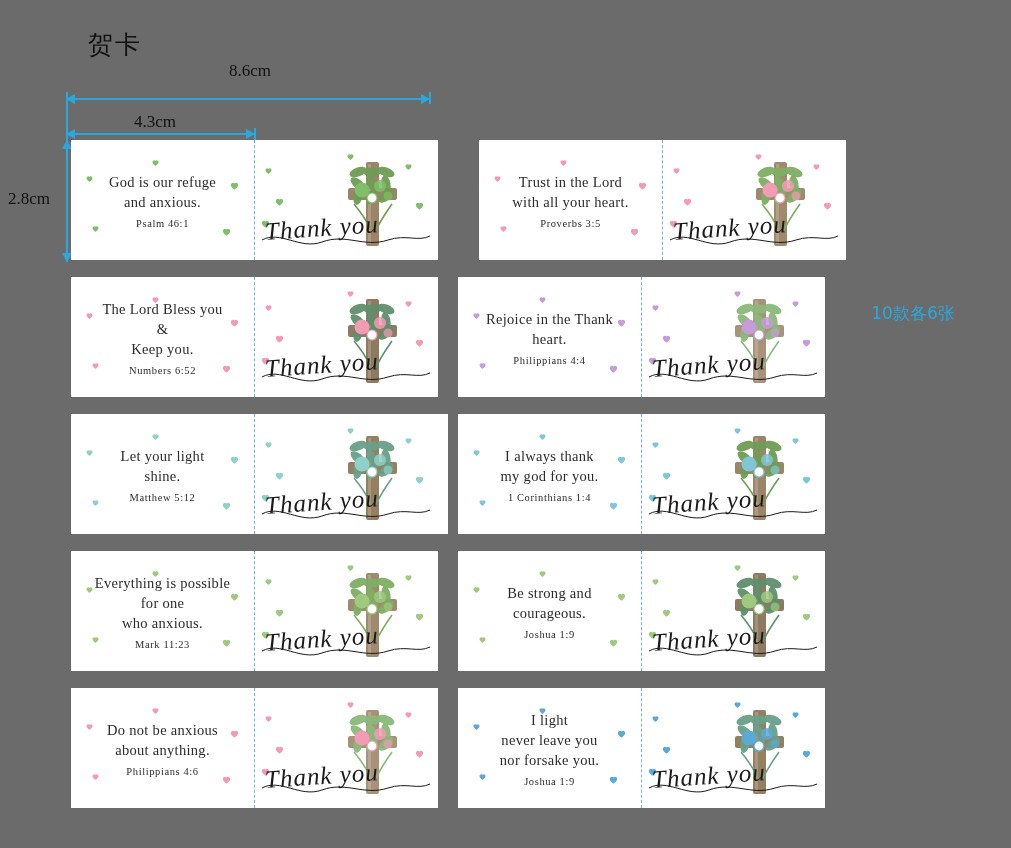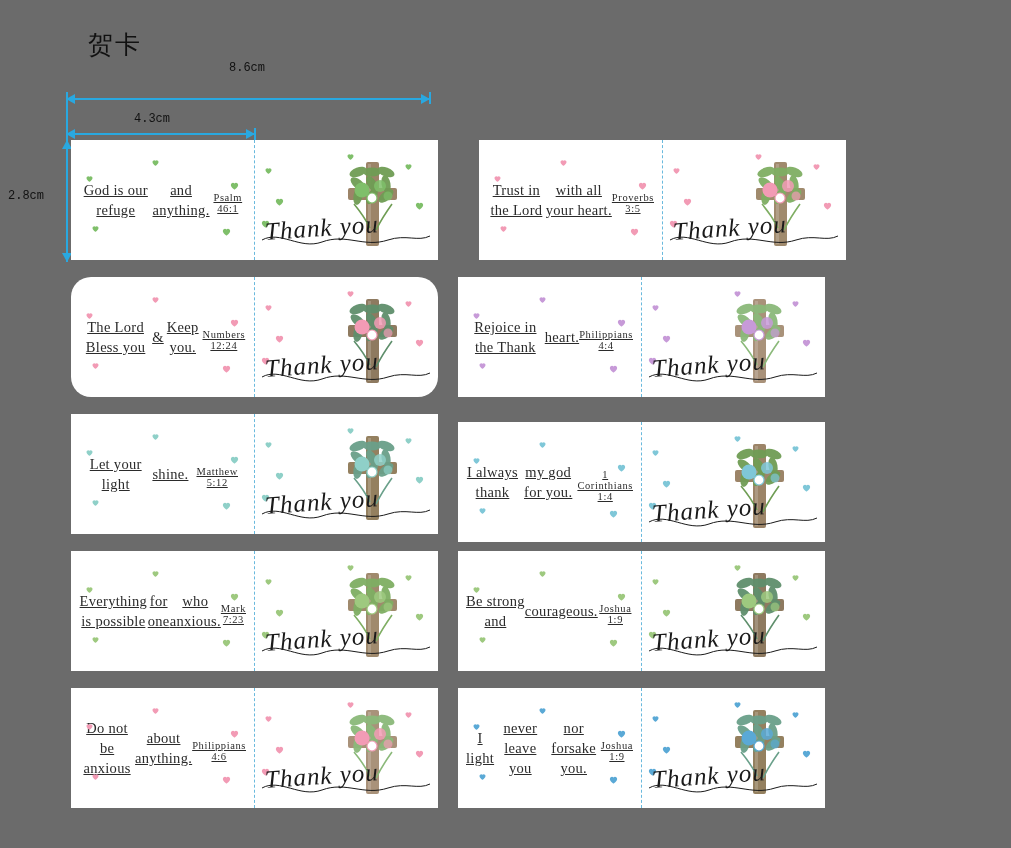--- a/index.html
+++ b/index.html
@@ -15,22 +15,22 @@
   
   .title{
     position:absolute;left:88px;top:28px;
     font-family:"DejaVu Sans",sans-serif;
     font-size:25px;color:#111;letter-spacing:2px;
   }
 
   
   .dim-label{
     position:absolute;
-    font-family:Liberation Mono, monospace;
-    font-size:12px;color:#111;
+    font-family:Liberation Serif, serif;
+    font-size:17px;color:#111;
     white-space:nowrap;
   }
   .arrow-h{
     position:absolute;height:2px;background:#29a8e0;
   }
   .arrow-h:before,.arrow-h:after{
     content:"";position:absolute;top:-4px;width:0;height:0;
     border-top:5px solid transparent;border-bottom:5px solid transparent;
   }
   .arrow-h:before{left:0;border-right:9px solid #29a8e0;}
@@ -61,23 +61,23 @@
     width:367px;height:120px;
     background:#fff;
     overflow:hidden;
   }
   .fold{
     position:absolute;top:0;bottom:0;left:183px;
     border-left:1px dashed #69b9dd;
   }
   .left-panel{
     position:absolute;left:0;top:0;width:183px;height:120px;
-    display:flex;flex-direction:row;align-items:center;justify-content:center;
+    display:flex;flex-direction:column;align-items:center;justify-content:center;
     text-align:center;color:#2b2b2b;
-    padding:0 8px;box-sizing:border-box;text-decoration:underline;
+    padding:0 8px;box-sizing:border-box;
   }
   .verse{
     font-family:"Liberation Serif",serif;
     font-size:14.5px;line-height:20px;letter-spacing:.3px;
   }
   .ref{
     font-family:"Liberation Serif",serif;
     font-size:10.5px;margin-top:6px;letter-spacing:.6px;
   }
   .right-panel{
@@ -114,27 +114,28 @@
   <div class="arrow-h" style="left:66px;top:133px;width:189px;"></div>
 
   <div class="dim-label" style="left:8px;top:189px;">2.8cm</div>
   <div class="arrow-v" style="left:66px;top:140px;height:122px;"></div>
 
   <div class="tick" style="left:66px;top:92px;height:50px;"></div>
   <div class="tick" style="left:254px;top:128px;height:14px;"></div>
   <div class="tick" style="left:429px;top:92px;height:12px;"></div>
 
   <div class="note">
+    <div>10款各6张</div>
   </div>
 
   <div class="grid" id="grid">
       <div class="card" style="left: 0px; top: 0px;">
         <div class="left-panel">
           <div class="verse">God is our refuge</div>
-          <div class="verse">and anything.</div>
+          <div class="verse">and anxious.</div>
           <div class="ref">Psalm 46:1</div>
           <span class="tiny-heart" style="left: 14px; top: 34px;"><svg width="9" height="9" viewBox="0 0 24 24">
               <path d="M12 21s-8-5.2-8-10.3A4.6 4.6 0 0 1 12 7.6 4.6 4.6 0 0 1 20 10.7C20 15.8 12 21 12 21z" fill="#7fbf6a"></path>
             </svg></span>
           <span class="tiny-heart" style="left: 158px; top: 40px;"><svg width="11" height="11" viewBox="0 0 24 24">
               <path d="M12 21s-8-5.2-8-10.3A4.6 4.6 0 0 1 12 7.6 4.6 4.6 0 0 1 20 10.7C20 15.8 12 21 12 21z" fill="#7fbf6a"></path>
             </svg></span>
           <span class="tiny-heart" style="left: 20px; top: 84px;"><svg width="9" height="9" viewBox="0 0 24 24">
               <path d="M12 21s-8-5.2-8-10.3A4.6 4.6 0 0 1 12 7.6 4.6 4.6 0 0 1 20 10.7C20 15.8 12 21 12 21z" fill="#7fbf6a"></path>
             </svg></span>
@@ -255,26 +256,26 @@
           <span class="tiny-heart" style="left: 6px; top: 78px;"><svg width="11" height="11" viewBox="0 0 24 24">
               <path d="M12 21s-8-5.2-8-10.3A4.6 4.6 0 0 1 12 7.6 4.6 4.6 0 0 1 20 10.7C20 15.8 12 21 12 21z" fill="#f29bb5"></path>
             </svg></span>
           <div class="swirl"><svg width="172" height="26" viewBox="0 0 172 26">
               <path d="M2 14 C20 4 40 24 62 16 C86 7 104 22 128 14 C146 8 158 16 170 10" stroke="#1a1a1a" stroke-width="1" fill="none"></path>
             </svg></div>
           <div class="thankyou">Thank you</div>
         </div>
         <div class="fold"></div>
       </div>
-      <div class="card" style="left: 0px; top: 137px; border-radius: 20px;">
+      <div class="card" style="left: 0px; top: 137px;">
         <div class="left-panel">
           <div class="verse">The Lord  Bless you</div>
           <div class="verse">&amp;</div>
           <div class="verse">Keep you.</div>
-          <div class="ref">Numbers 12:24</div>
+          <div class="ref">Numbers 6:52</div>
           <span class="tiny-heart" style="left: 14px; top: 34px;"><svg width="9" height="9" viewBox="0 0 24 24">
               <path d="M12 21s-8-5.2-8-10.3A4.6 4.6 0 0 1 12 7.6 4.6 4.6 0 0 1 20 10.7C20 15.8 12 21 12 21z" fill="#f29bb5"></path>
             </svg></span>
           <span class="tiny-heart" style="left: 158px; top: 40px;"><svg width="11" height="11" viewBox="0 0 24 24">
               <path d="M12 21s-8-5.2-8-10.3A4.6 4.6 0 0 1 12 7.6 4.6 4.6 0 0 1 20 10.7C20 15.8 12 21 12 21z" fill="#f29bb5"></path>
             </svg></span>
           <span class="tiny-heart" style="left: 20px; top: 84px;"><svg width="9" height="9" viewBox="0 0 24 24">
               <path d="M12 21s-8-5.2-8-10.3A4.6 4.6 0 0 1 12 7.6 4.6 4.6 0 0 1 20 10.7C20 15.8 12 21 12 21z" fill="#f29bb5"></path>
             </svg></span>
           <span class="tiny-heart" style="left: 150px; top: 86px;"><svg width="11" height="11" viewBox="0 0 24 24">
@@ -394,21 +395,21 @@
           <span class="tiny-heart" style="left: 6px; top: 78px;"><svg width="11" height="11" viewBox="0 0 24 24">
               <path d="M12 21s-8-5.2-8-10.3A4.6 4.6 0 0 1 12 7.6 4.6 4.6 0 0 1 20 10.7C20 15.8 12 21 12 21z" fill="#c79ad8"></path>
             </svg></span>
           <div class="swirl"><svg width="172" height="26" viewBox="0 0 172 26">
               <path d="M2 14 C20 4 40 24 62 16 C86 7 104 22 128 14 C146 8 158 16 170 10" stroke="#1a1a1a" stroke-width="1" fill="none"></path>
             </svg></div>
           <div class="thankyou">Thank you</div>
         </div>
         <div class="fold"></div>
       </div>
-      <div class="card" style="left: 0px; top: 274px;">
+      <div class="card" style="left: 0px; top: 274px; padding-left: 10px;">
         <div class="left-panel">
           <div class="verse">Let your light</div>
           <div class="verse">shine.</div>
           <div class="ref">Matthew 5:12</div>
           <span class="tiny-heart" style="left: 14px; top: 34px;"><svg width="9" height="9" viewBox="0 0 24 24">
               <path d="M12 21s-8-5.2-8-10.3A4.6 4.6 0 0 1 12 7.6 4.6 4.6 0 0 1 20 10.7C20 15.8 12 21 12 21z" fill="#8fd0c8"></path>
             </svg></span>
           <span class="tiny-heart" style="left: 158px; top: 40px;"><svg width="11" height="11" viewBox="0 0 24 24">
               <path d="M12 21s-8-5.2-8-10.3A4.6 4.6 0 0 1 12 7.6 4.6 4.6 0 0 1 20 10.7C20 15.8 12 21 12 21z" fill="#8fd0c8"></path>
             </svg></span>
@@ -463,21 +464,21 @@
           <span class="tiny-heart" style="left: 6px; top: 78px;"><svg width="11" height="11" viewBox="0 0 24 24">
               <path d="M12 21s-8-5.2-8-10.3A4.6 4.6 0 0 1 12 7.6 4.6 4.6 0 0 1 20 10.7C20 15.8 12 21 12 21z" fill="#8fd0c8"></path>
             </svg></span>
           <div class="swirl"><svg width="172" height="26" viewBox="0 0 172 26">
               <path d="M2 14 C20 4 40 24 62 16 C86 7 104 22 128 14 C146 8 158 16 170 10" stroke="#1a1a1a" stroke-width="1" fill="none"></path>
             </svg></div>
           <div class="thankyou">Thank you</div>
         </div>
         <div class="fold"></div>
       </div>
-      <div class="card" style="left: 387px; top: 282px;">
+      <div class="card" style="left: 387px; top: 274px;">
         <div class="left-panel">
           <div class="verse">I always thank</div>
           <div class="verse">my god for you.</div>
           <div class="ref">1 Corinthians 1:4</div>
           <span class="tiny-heart" style="left: 14px; top: 34px;"><svg width="9" height="9" viewBox="0 0 24 24">
               <path d="M12 21s-8-5.2-8-10.3A4.6 4.6 0 0 1 12 7.6 4.6 4.6 0 0 1 20 10.7C20 15.8 12 21 12 21z" fill="#7fc7d8"></path>
             </svg></span>
           <span class="tiny-heart" style="left: 158px; top: 40px;"><svg width="11" height="11" viewBox="0 0 24 24">
               <path d="M12 21s-8-5.2-8-10.3A4.6 4.6 0 0 1 12 7.6 4.6 4.6 0 0 1 20 10.7C20 15.8 12 21 12 21z" fill="#7fc7d8"></path>
             </svg></span>
@@ -537,21 +538,21 @@
             </svg></div>
           <div class="thankyou">Thank you</div>
         </div>
         <div class="fold"></div>
       </div>
       <div class="card" style="left: 0px; top: 411px;">
         <div class="left-panel">
           <div class="verse">Everything is possible</div>
           <div class="verse">for one</div>
           <div class="verse">who anxious.</div>
-          <div class="ref">Mark 7:23</div>
+          <div class="ref">Mark 11:23</div>
           <span class="tiny-heart" style="left: 14px; top: 34px;"><svg width="9" height="9" viewBox="0 0 24 24">
               <path d="M12 21s-8-5.2-8-10.3A4.6 4.6 0 0 1 12 7.6 4.6 4.6 0 0 1 20 10.7C20 15.8 12 21 12 21z" fill="#9ec97f"></path>
             </svg></span>
           <span class="tiny-heart" style="left: 158px; top: 40px;"><svg width="11" height="11" viewBox="0 0 24 24">
               <path d="M12 21s-8-5.2-8-10.3A4.6 4.6 0 0 1 12 7.6 4.6 4.6 0 0 1 20 10.7C20 15.8 12 21 12 21z" fill="#9ec97f"></path>
             </svg></span>
           <span class="tiny-heart" style="left: 20px; top: 84px;"><svg width="9" height="9" viewBox="0 0 24 24">
               <path d="M12 21s-8-5.2-8-10.3A4.6 4.6 0 0 1 12 7.6 4.6 4.6 0 0 1 20 10.7C20 15.8 12 21 12 21z" fill="#9ec97f"></path>
             </svg></span>
           <span class="tiny-heart" style="left: 150px; top: 86px;"><svg width="11" height="11" viewBox="0 0 24 24">

